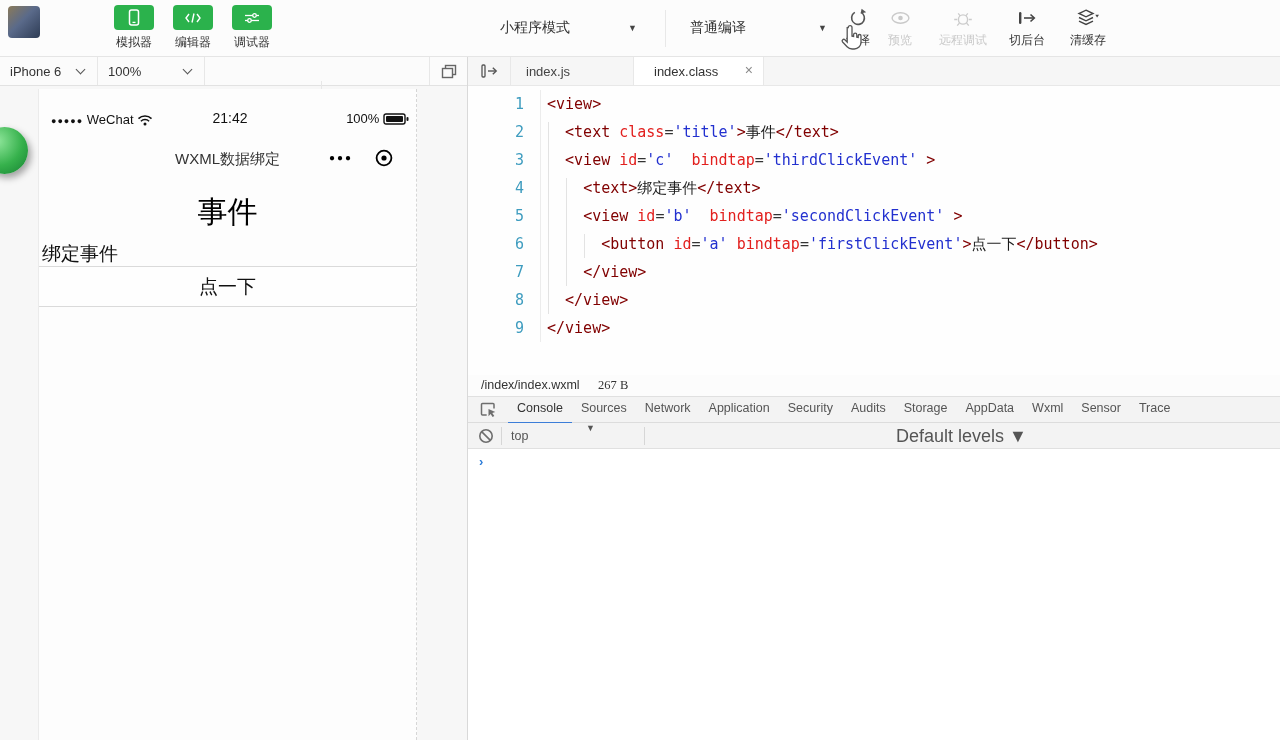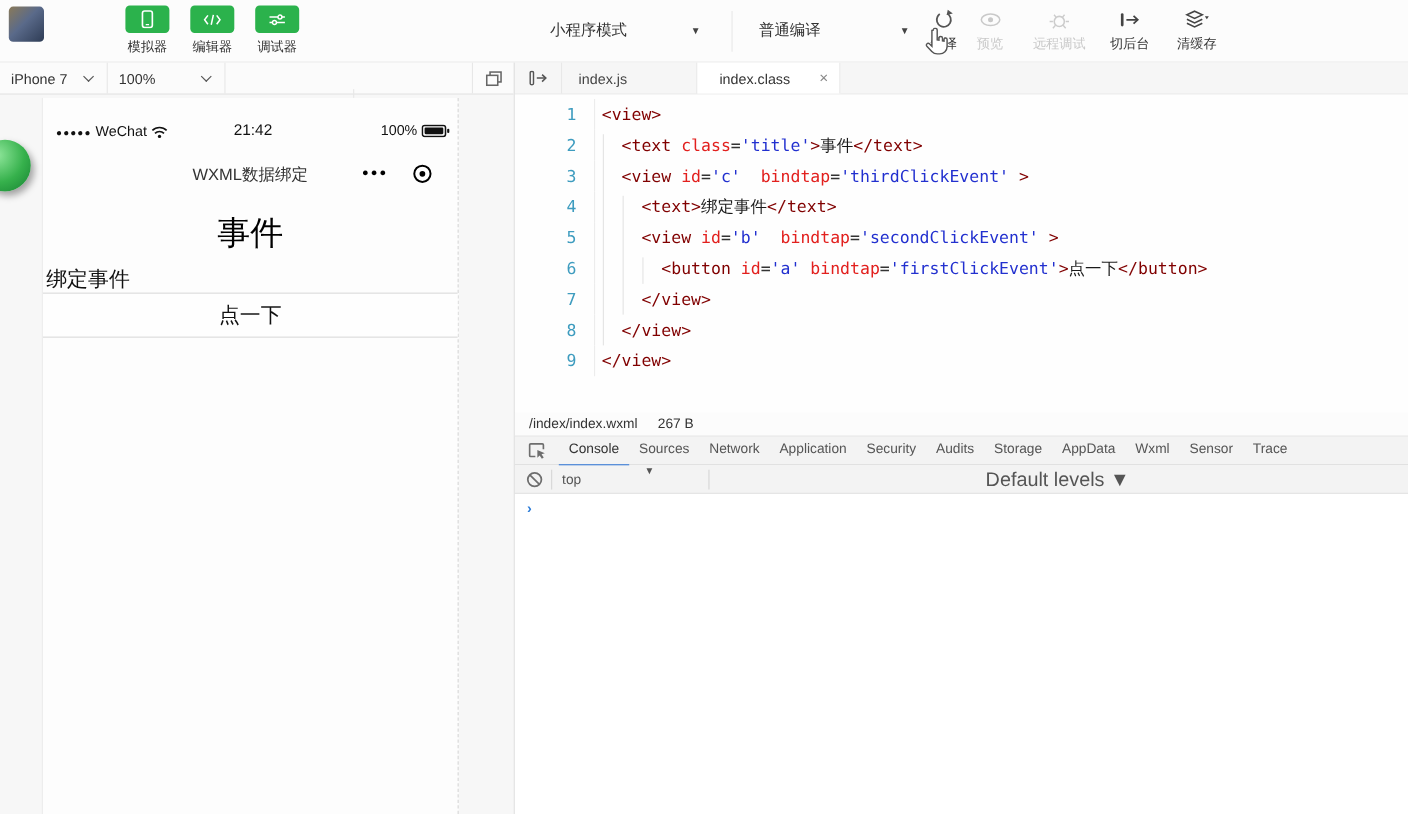--- a/index.html
+++ b/index.html
@@ -70,21 +70,21 @@
   .gutter { width:73px; flex:0 0 73px; text-align:right; padding-right:16px;
             color:#3e9cbf; border-right:1px solid #ececec; }
   .code-text { padding-left:6px; }
   .tk-tag { color:#800000; } .tk-attr { color:#e2201e; }
   .tk-str { color:#2230cf; } .tk-txt { color:#1a1a1a; } .tk-pln { color:#333; }
   .iguide { position:absolute; width:1px; background:#e3e3e3; }
 
   #file-bar { position:absolute; left:0; top:318px; width:813px; height:22px; background:#fcfcfc;
               border-bottom:1px solid #e0e0e0; font-size:12.5px; color:#333; }
   #file-path { position:absolute; left:13px; top:3px; }
-  #file-size { position:absolute; left:130px; top:3px; }
+  #file-size { position:absolute; left:130px; top:3px;font-family:Liberation Serif, serif; }
 
   #devtools-tabs { position:absolute; left:0; top:340px; width:813px; height:26px; background:#f3f3f3;
                    border-bottom:1px solid #dcdcdc; display:flex; align-items:center; }
   #inspect-btn { width:40px; height:25px; display:flex; align-items:center; justify-content:center; cursor:pointer; }
   .dt-tab { font-size:12.5px; color:#555; padding:0 9px; height:28px; line-height:25px;
             cursor:pointer; border-bottom:2px solid transparent; }
   .dt-tab.active { color:#333; border-bottom:2px solid #3b7dd8; }
 
   #console-toolbar { position:absolute; left:0; top:366px; width:813px; height:26px; background:#f3f3f3;
                      border-bottom:1px solid #e0e0e0; }
@@ -194,21 +194,21 @@
           <polygon points="18.3,6.8 22,6.8 20.1,9.4" fill="#444"></polygon>
         </svg>
     </div>
     <div class="act-label">清缓存</div>
   </div>
 </div>
 
 <div id="left-panel">
   <div id="device-bar">
     <div class="dev-cell" style="left:0; width:98px;">
-      <span class="txt">iPhone 7</span>
+      <span class="txt">iPhone 6</span>
       <span class="chev"></span>
     </div>
     <div class="dev-cell" style="left:98px; width:107px;">
       <span class="txt">100%</span>
       <span class="chev"></span>
     </div>
     <div class="dev-cell" style="left:205px; width:117px;margin-top:24px;">
       <span class="txt">WiFi</span>
       <span class="chev"></span>
     </div>

